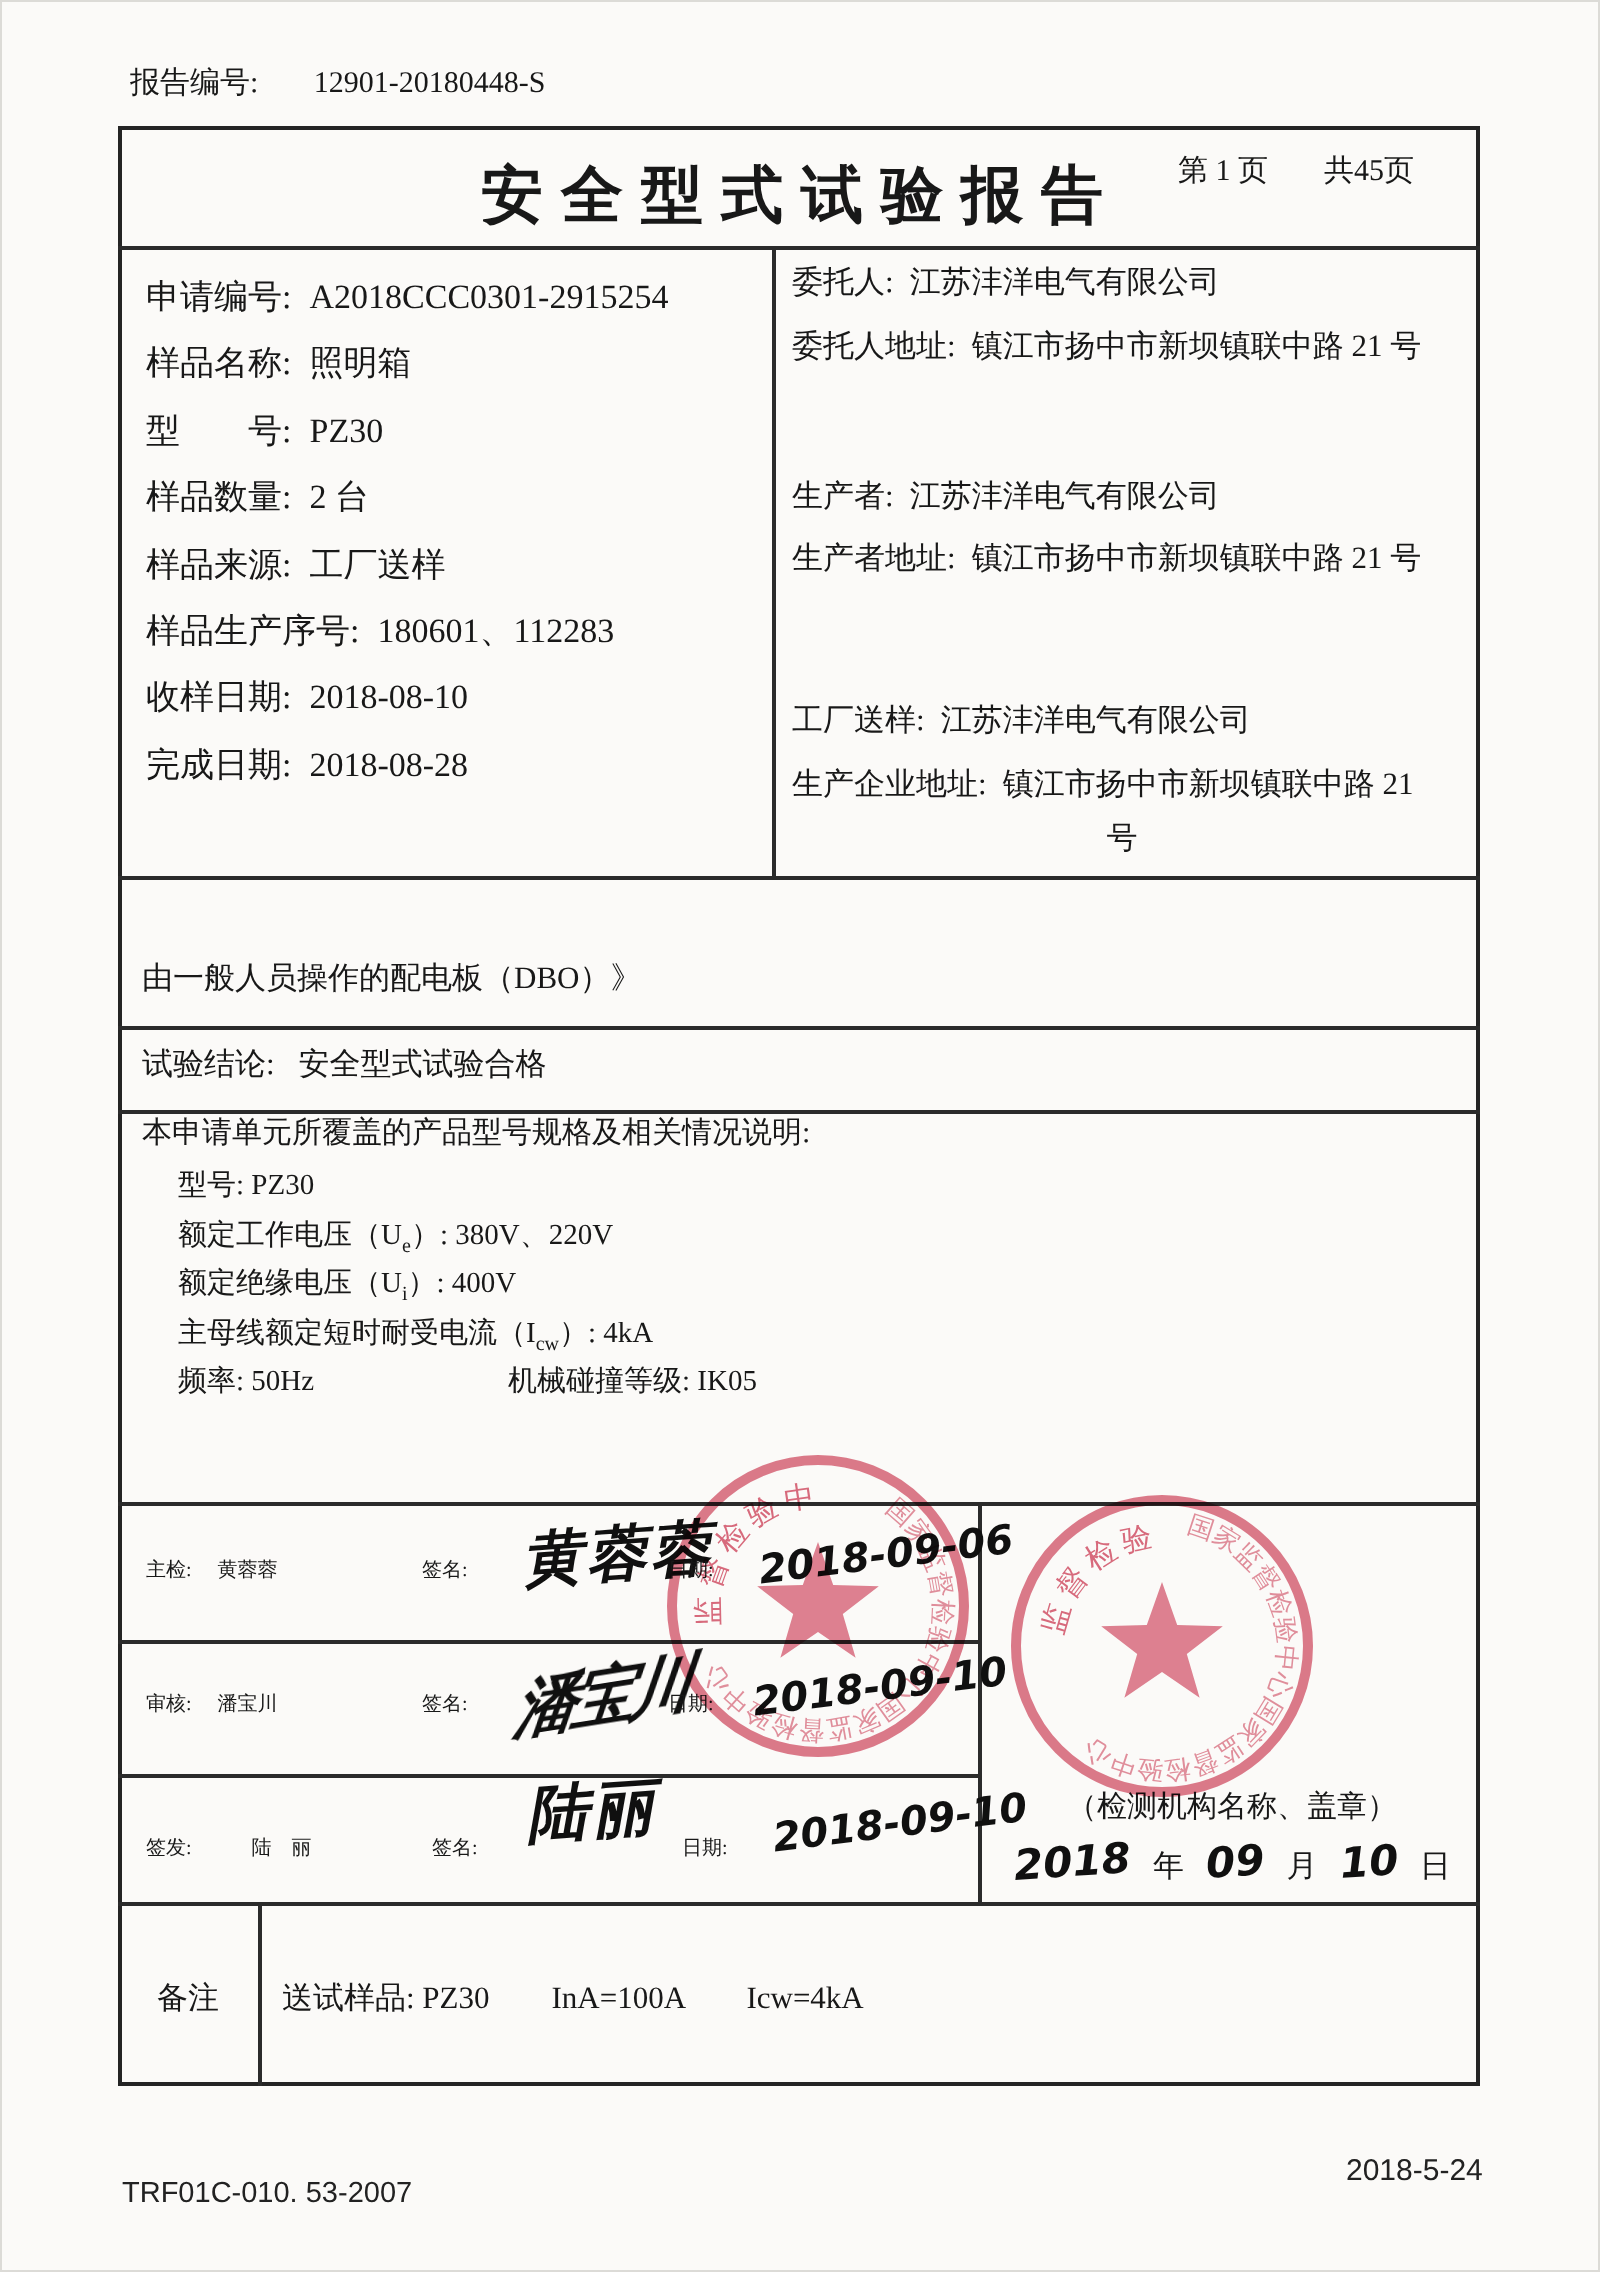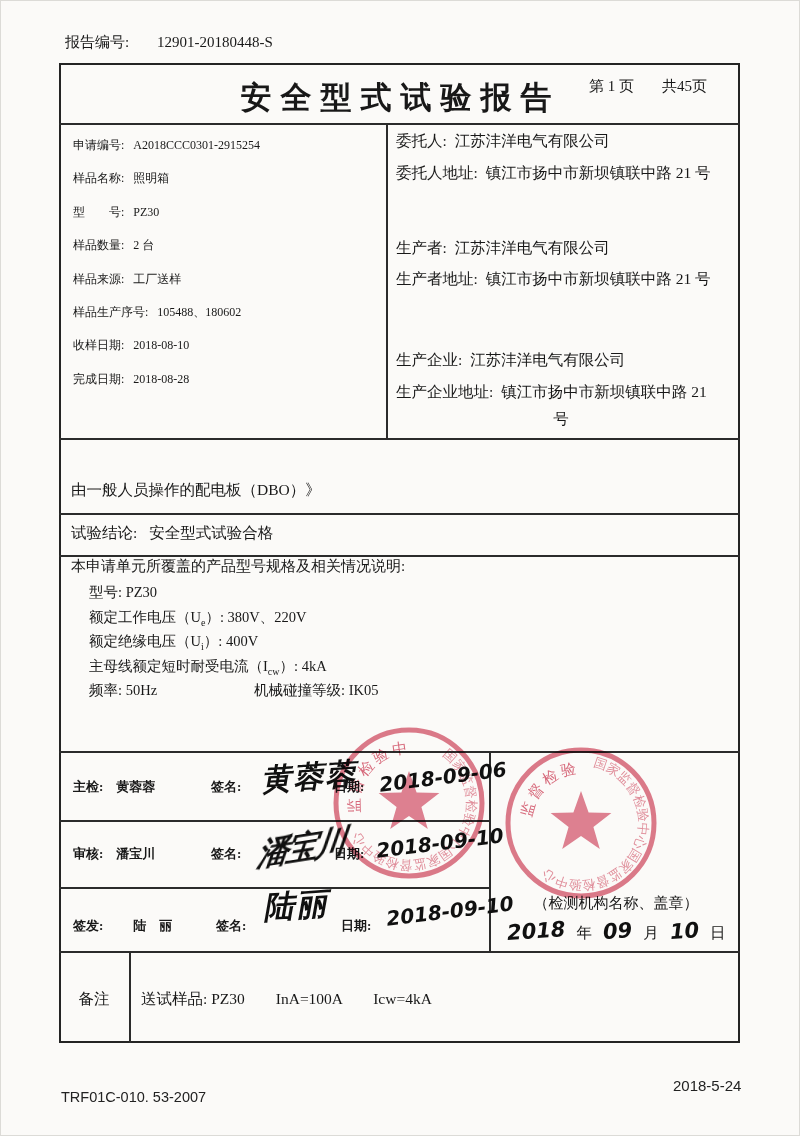--- a/index.html
+++ b/index.html
@@ -8,30 +8,30 @@
         box-sizing:border-box;border:1px solid #dcdbd7;}
   .abs{position:absolute;}
   .hline{position:absolute;height:2px;background:#2b2b2b;}
   .vline{position:absolute;width:2px;background:#2b2b2b;}
   .frame{position:absolute;left:58px;top:62px;width:681px;height:980px;border:2.5px solid #242424;box-sizing:border-box;}
   .t15{font-size:15px;line-height:1.25;}
   .t15b{font-size:15.5px;line-height:1.3;}
   .report-title{position:absolute;left:58px;top:76px;width:683px;text-align:center;
         font-size:31px;font-weight:700;letter-spacing:9px;}
   .info-rows{position:absolute;left:72px;top:136px;width:300px;}
-  .info-row{height:33.4px;white-space:nowrap;font-size:12px;}
+  .info-row{height:33.4px;white-space:nowrap;font-size:17px;}
   .info-row .val{margin-left:9px;}
   .party-line{position:absolute;left:395px;white-space:nowrap;font-size:15.5px;}
   .party-line .val{margin-left:8px;}
   .specs{position:absolute;left:70px;top:556px;width:620px;}
   .specs-heading{font-size:15px;margin-bottom:7px;}
   .spec-item{height:24.5px;padding-left:18px;font-size:14.5px;position:relative;white-space:nowrap;}
   .spec-sub{font-size:10px;}
   .impact{position:absolute;left:183px;top:0;}
-  .sig-label{position:absolute;font-size:13px;white-space:nowrap;font-weight:bold;}
+  .sig-label{position:absolute;font-size:10px;white-space:nowrap;}
   .hand{font-family:"DejaVu Sans",sans-serif;font-style:italic;color:#101010;display:inline-block;}
   .sig-name{font-size:30px;font-weight:700;transform:rotate(-4deg);letter-spacing:2px;white-space:nowrap;}
   .scribble{transform:rotate(-9deg) skewX(-16deg);letter-spacing:-3px;filter:blur(.3px);}
   .hand-date{font-size:20px;font-weight:600;transform:rotate(-7deg);white-space:nowrap;}
   .agency-note{position:absolute;left:497px;top:893px;width:236px;text-align:center;font-size:15px;}
   .agency-date{position:absolute;left:506px;top:918px;display:flex;align-items:baseline;gap:11px;font-size:15.5px;}
   .agency-date .hand{font-size:21px;font-weight:600;transform:rotate(-4deg);}
   .remark-label{position:absolute;left:58px;top:988px;width:70px;text-align:center;font-size:15.5px;}
   .remark-value{position:absolute;left:140px;top:988px;font-size:15.5px;white-space:nowrap;}
   .footer-code{position:absolute;left:60px;top:1088px;font-size:14.5px;font-family:"Liberation Sans","DejaVu Sans",sans-serif;color:#222;}
@@ -66,30 +66,30 @@
   <div class="vline" style="left:128px;top:950px;height:92px;"></div>
 
   <div class="report-title">安全型式试验报告</div>
 
   <div class="info-rows">
     <div class="info-row"><span class="lbl">申请编号:</span><span class="val">A2018CCC0301-2915254</span></div>
     <div class="info-row"><span class="lbl">样品名称:</span><span class="val">照明箱</span></div>
     <div class="info-row"><span class="lbl">型　　号:</span><span class="val">PZ30</span></div>
     <div class="info-row"><span class="lbl">样品数量:</span><span class="val">2 台</span></div>
     <div class="info-row"><span class="lbl">样品来源:</span><span class="val">工厂送样</span></div>
-    <div class="info-row"><span class="lbl">样品生产序号:</span><span class="val">105488、180602</span></div>
+    <div class="info-row"><span class="lbl">样品生产序号:</span><span class="val">180601、112283</span></div>
     <div class="info-row"><span class="lbl">收样日期:</span><span class="val">2018-08-10</span></div>
     <div class="info-row"><span class="lbl">完成日期:</span><span class="val">2018-08-28</span></div>
   </div>
 
   <div class="party-line" style="top:130px;"><span>委托人:</span><span class="val">江苏沣洋电气有限公司</span></div>
   <div class="party-line" style="top:162px;"><span>委托人地址:</span><span class="val">镇江市扬中市新坝镇联中路 21 号</span></div>
   <div class="party-line" style="top:237px;"><span>生产者:</span><span class="val">江苏沣洋电气有限公司</span></div>
   <div class="party-line" style="top:268px;"><span>生产者地址:</span><span class="val">镇江市扬中市新坝镇联中路 21 号</span></div>
-  <div class="party-line" style="top:349px;"><span>生产企业:</span><span class="val">江苏沣洋电气有限公司</span></div>
+  <div class="party-line" style="top:349px;"><span>工厂送样:</span><span class="val">江苏沣洋电气有限公司</span></div>
   <div class="party-line" style="top:381px;"><span>生产企业地址:</span><span class="val">镇江市扬中市新坝镇联中路 21</span></div>
   <div class="party-line" style="top:408px;left:395px;width:330px;text-align:center;"><span>号</span></div>
 
   <div class="abs t15b" style="left:70px;top:479px;white-space:nowrap;">由一般人员操作的配电板（DBO）》</div>
 
   <div class="abs t15b" style="left:70px;top:522px;white-space:nowrap;">
     <span>试验结论:</span>
     <span style="margin-left:8px;">安全型式试验合格</span>
   </div>
 

